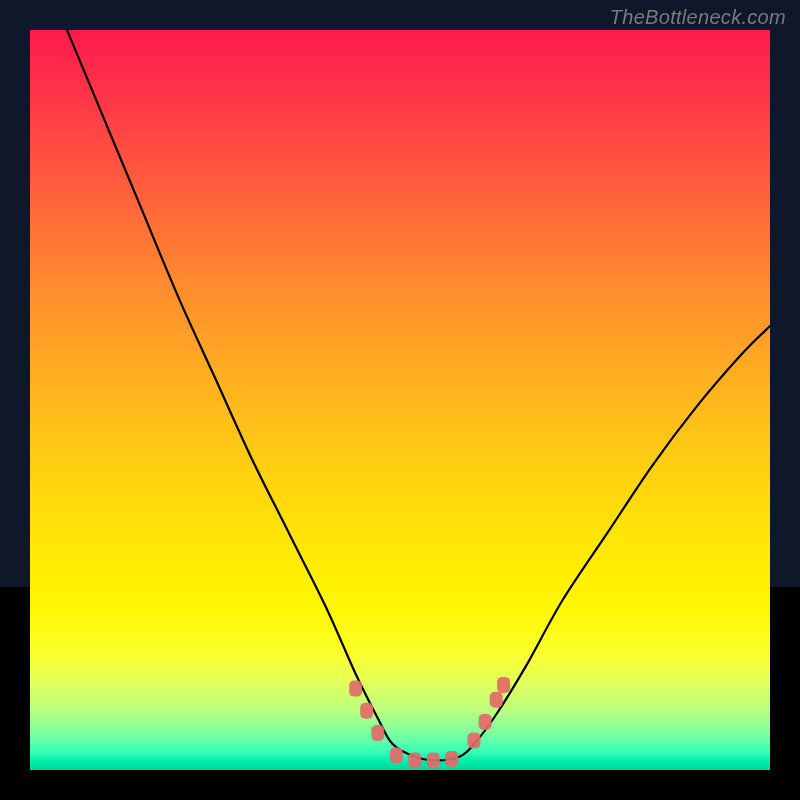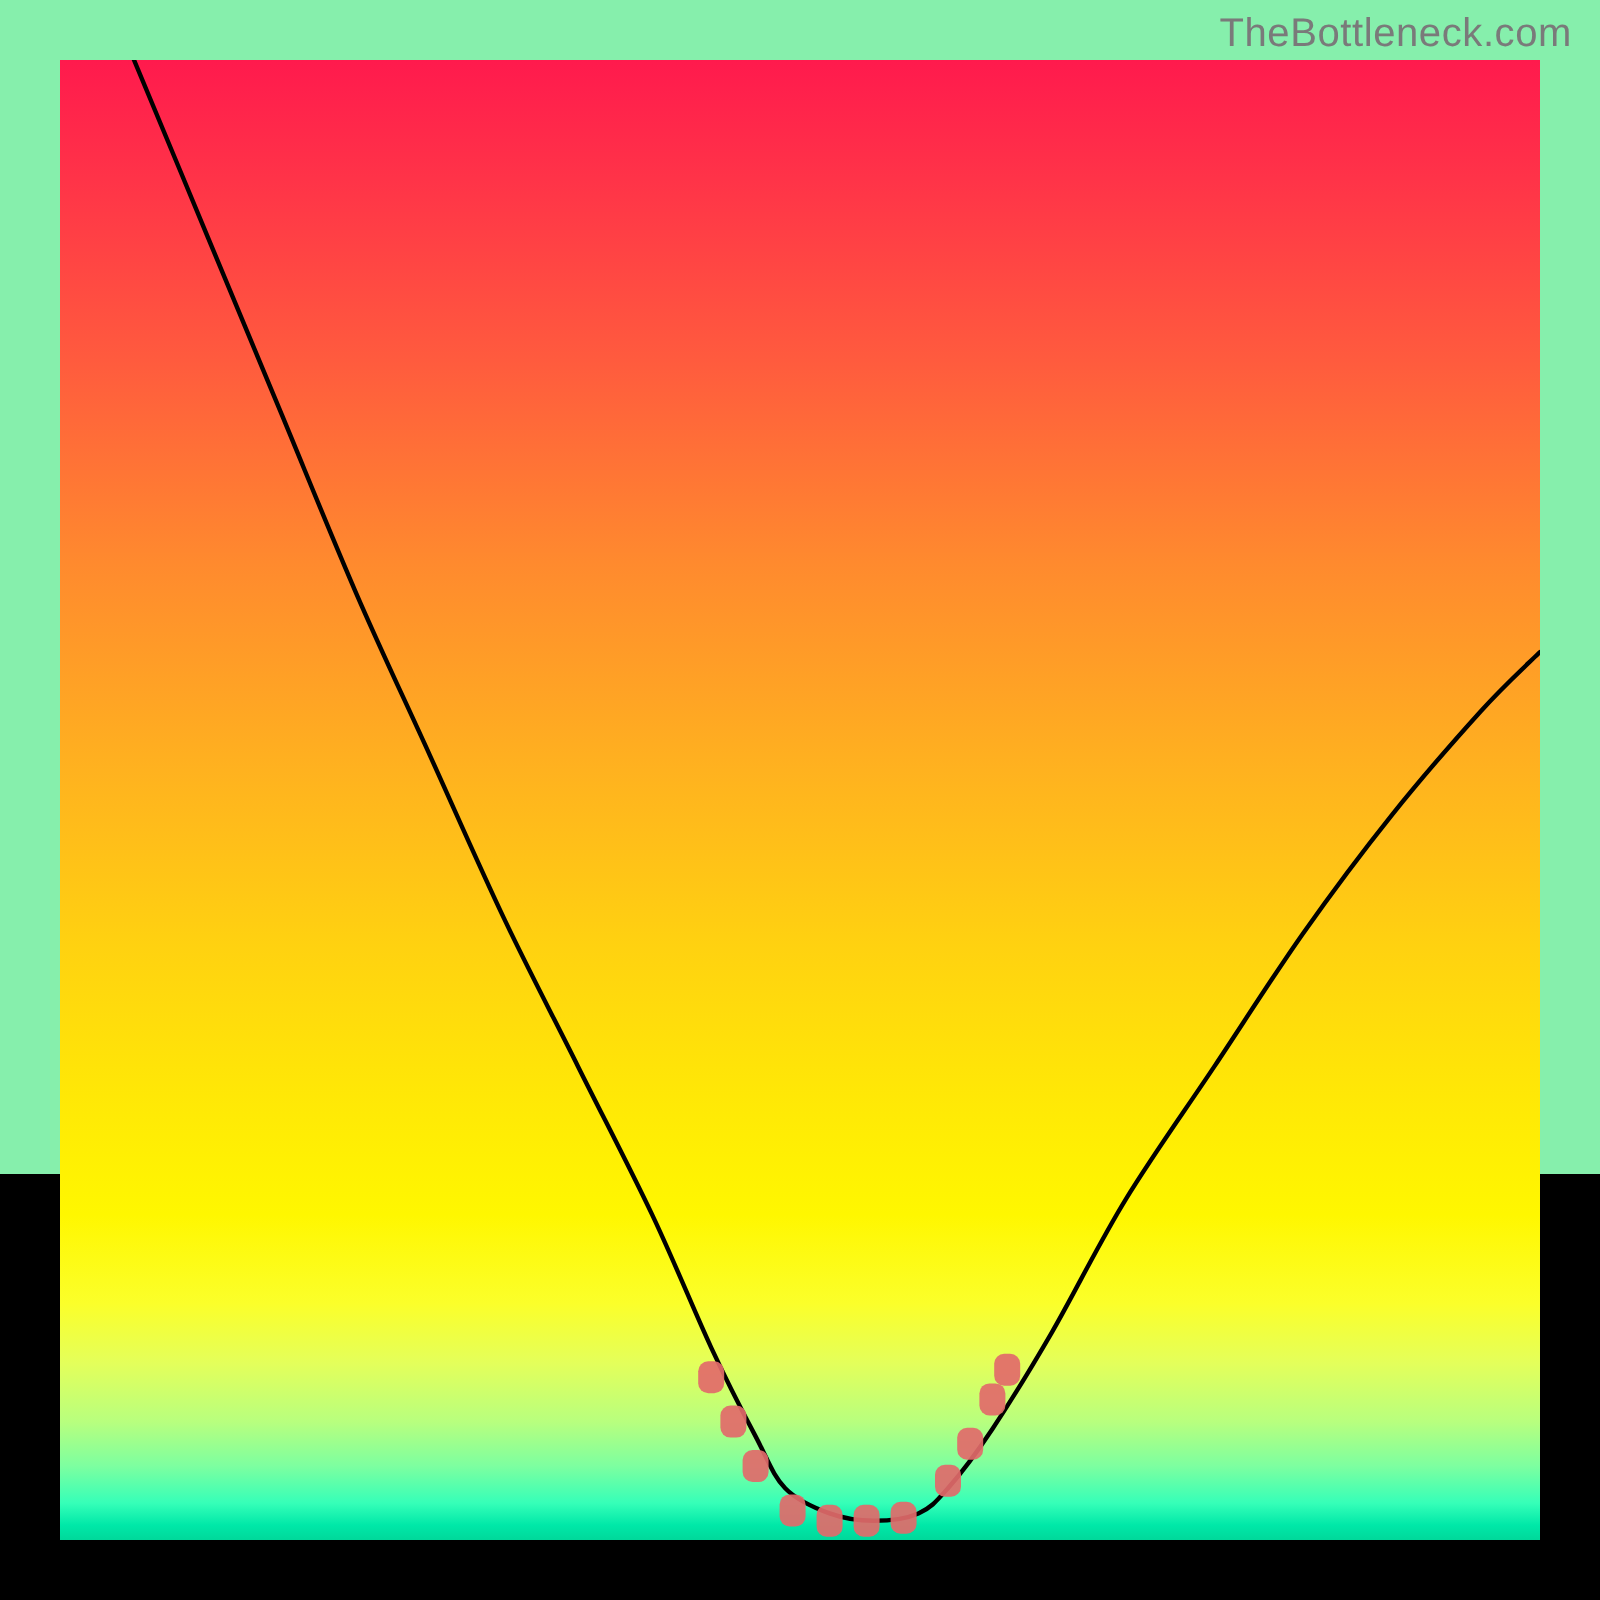--- a/index.html
+++ b/index.html
@@ -8,21 +8,22 @@
     width: 800px;
     height: 800px;
     overflow: hidden;
     background: #000;
     font-family: Arial, Helvetica, sans-serif;
   }
   .frame {
     position: relative;
     width: 800px;
     height: 587px;
-    background: #86efac;
+    background: #0f172a;
+    font-style: italic;
   }
   .plot-area {
     position: absolute;
     left: 30px;
     top: 30px;
     width: 740px;
     height: 740px;
     overflow: hidden;
   }
   .gradient {

